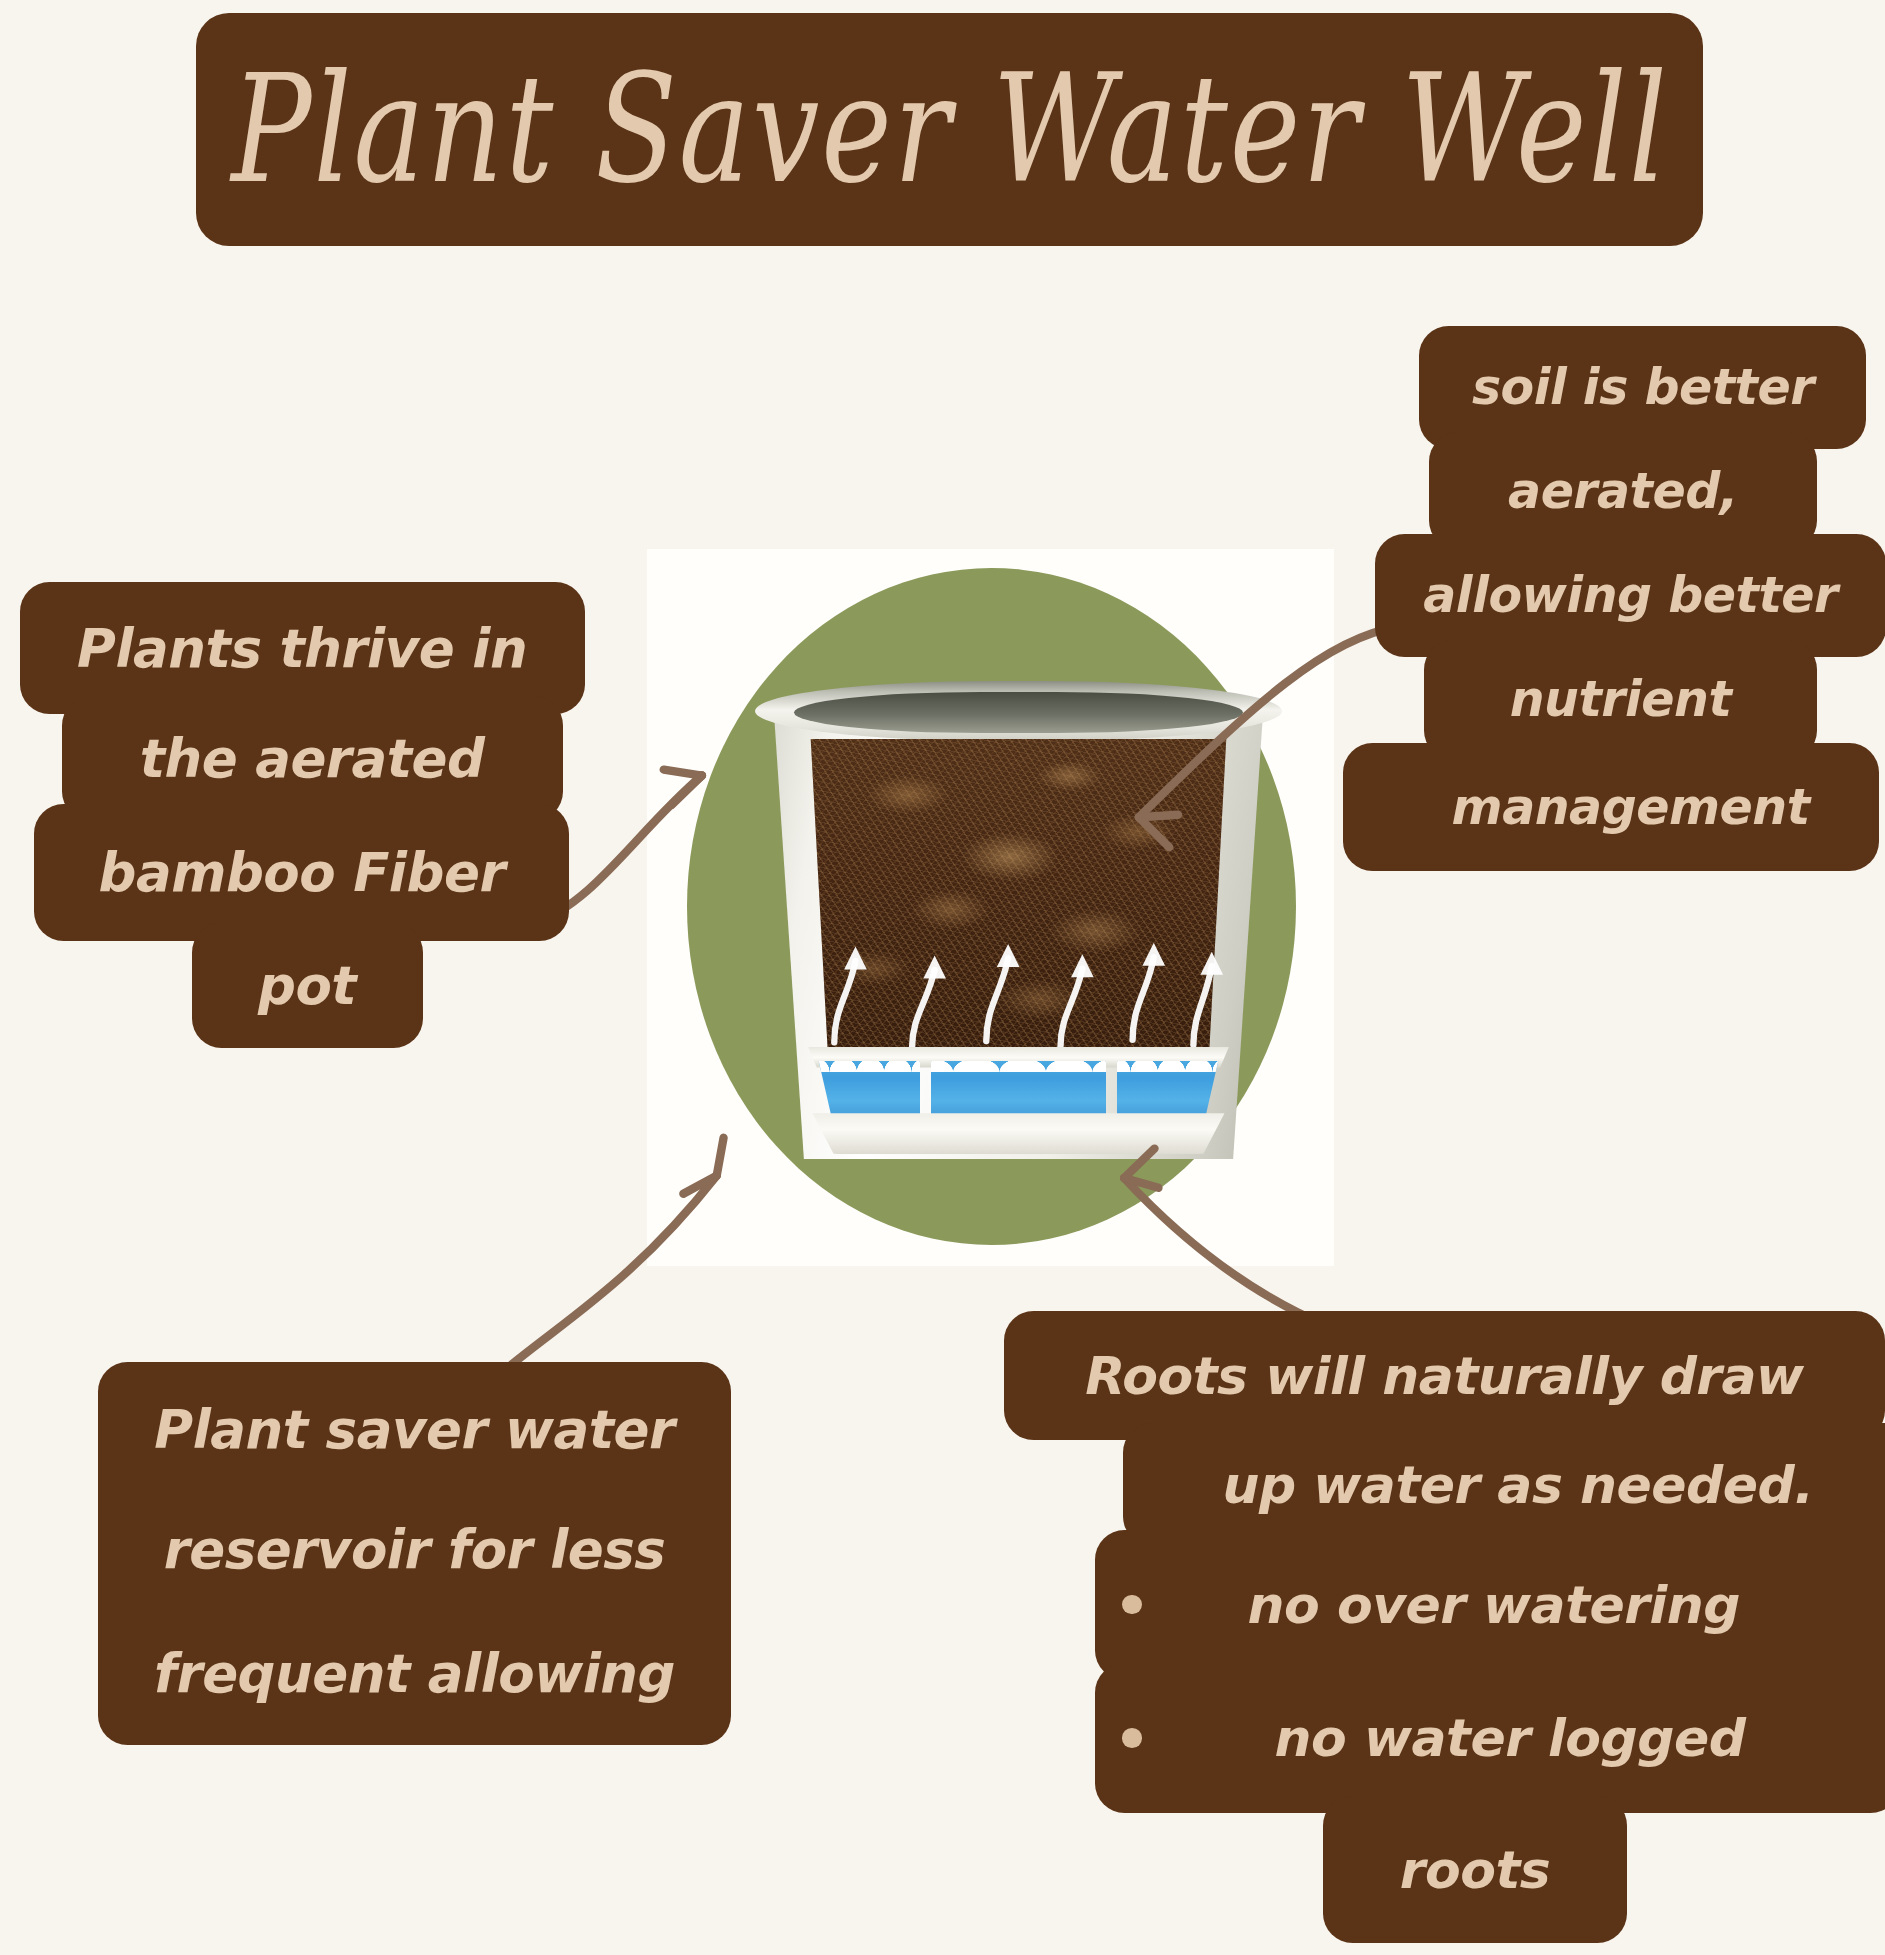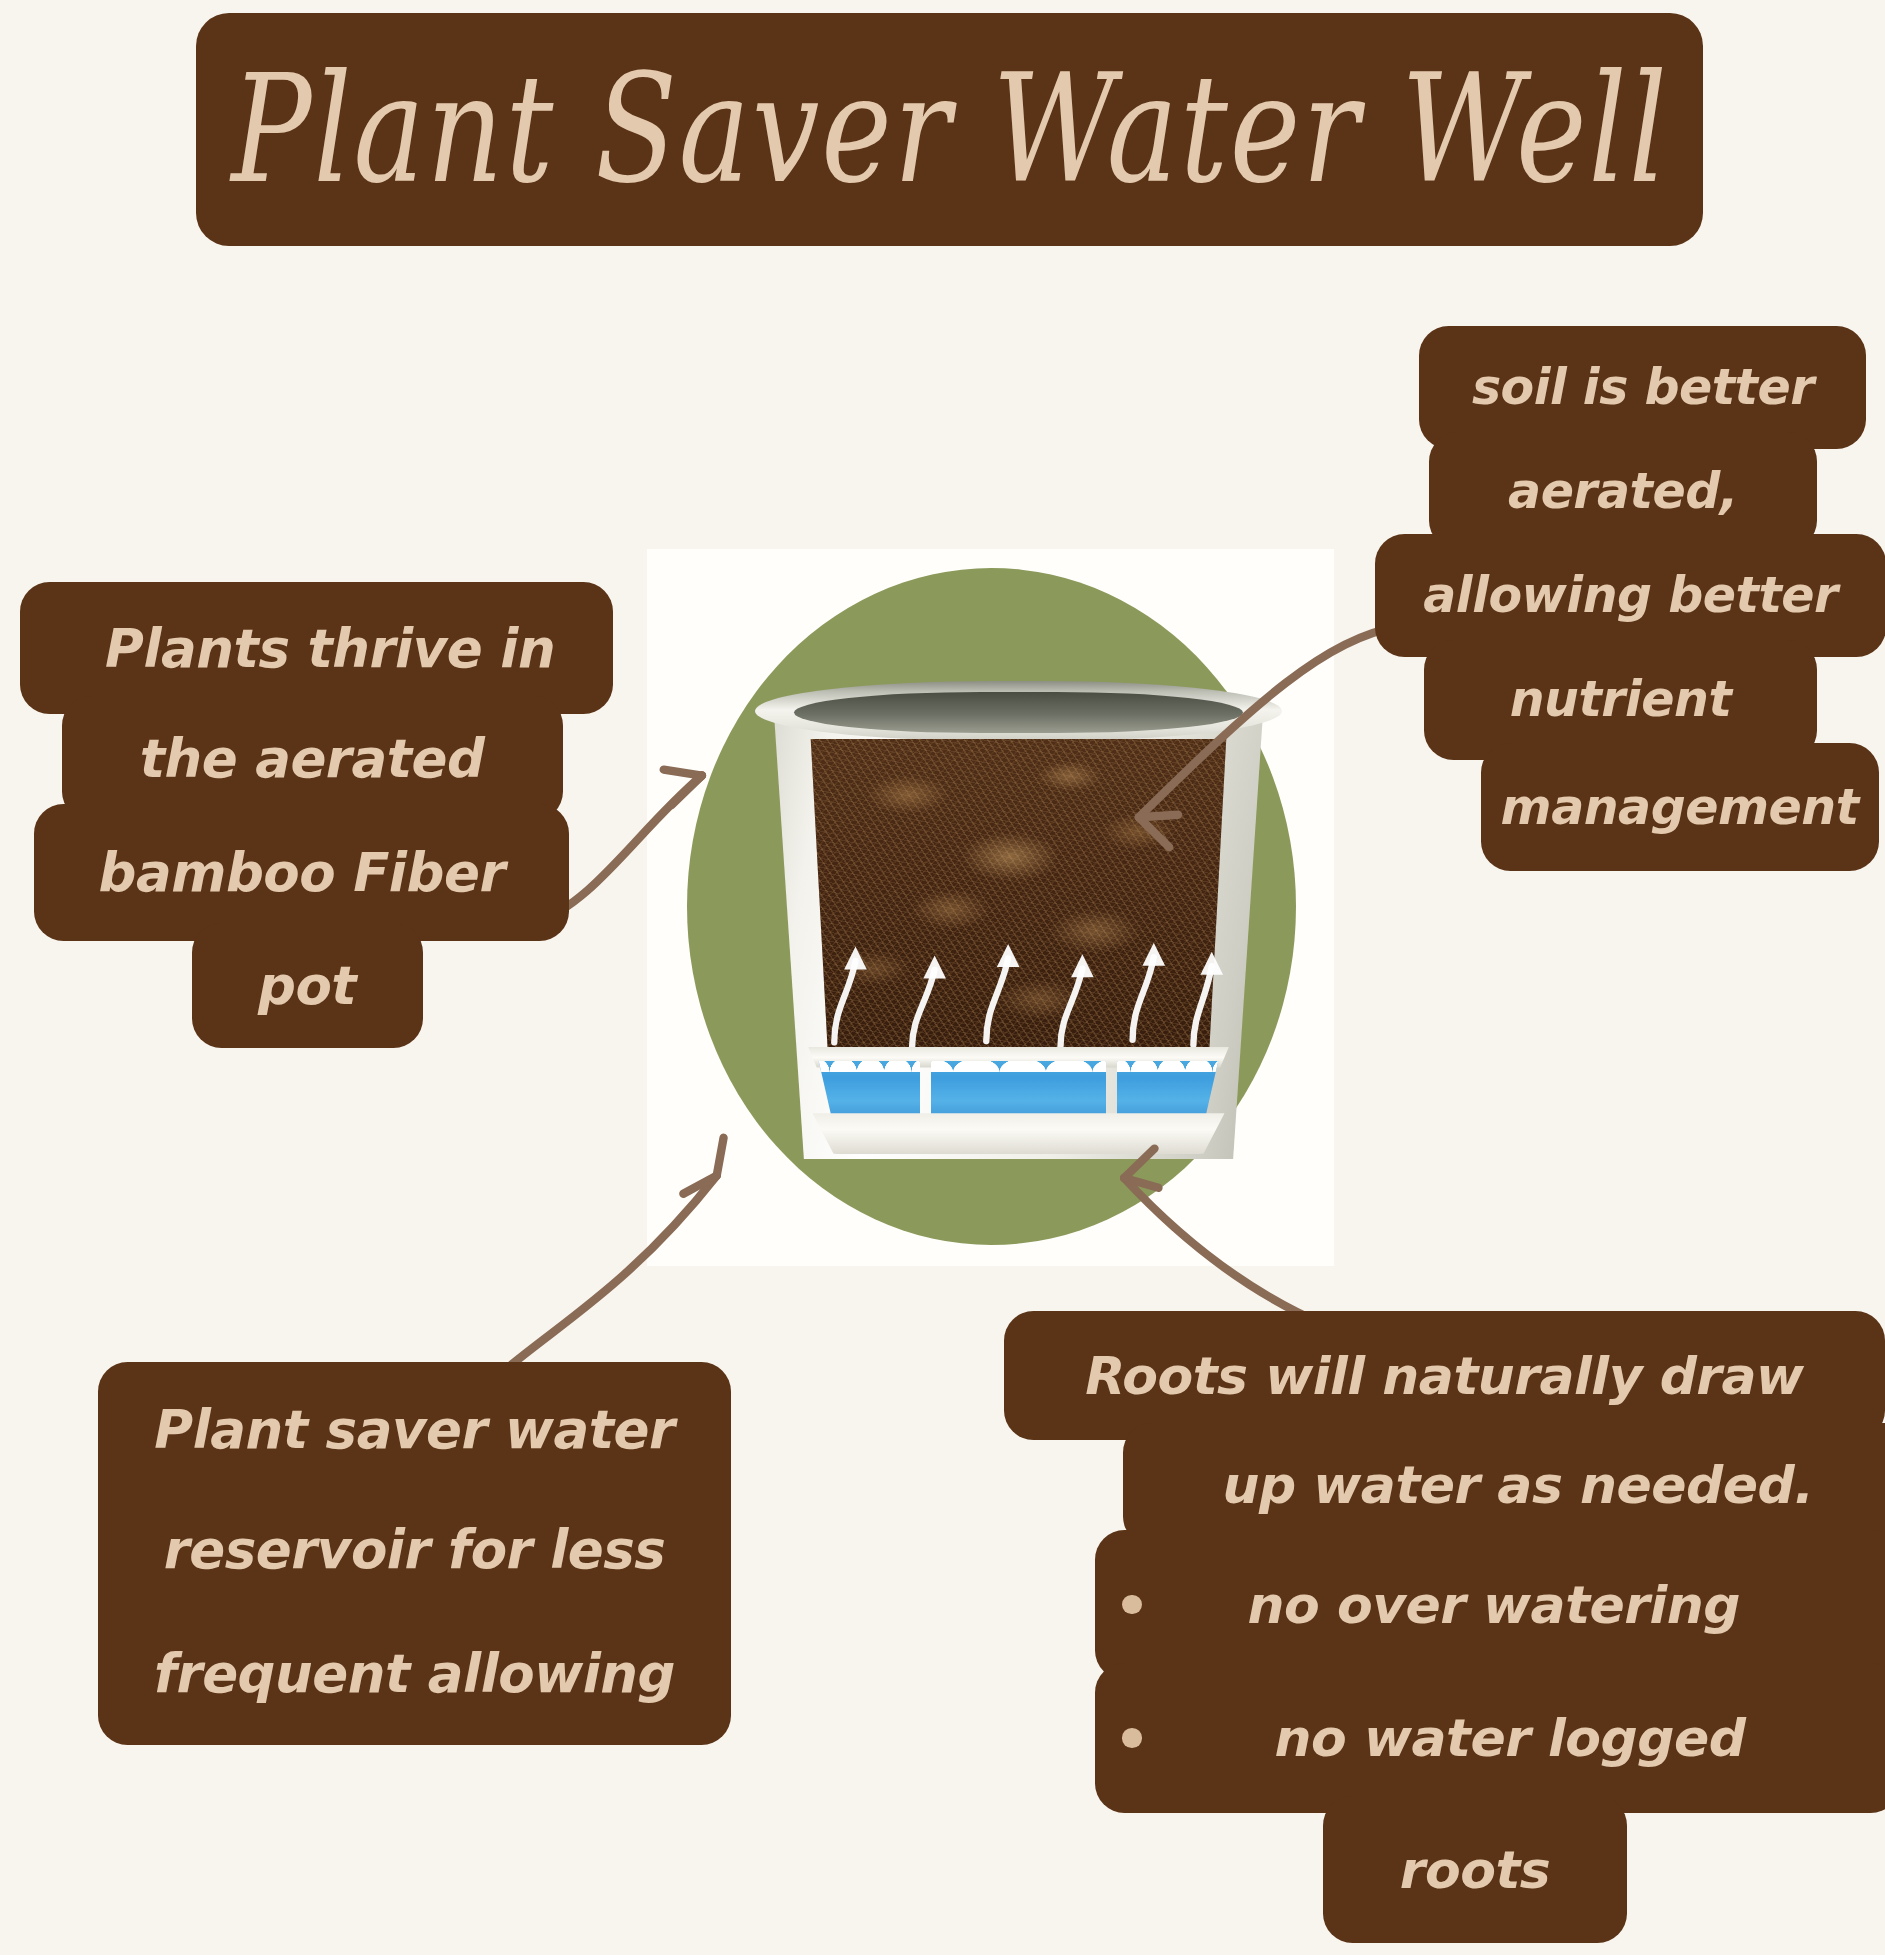--- a/index.html
+++ b/index.html
@@ -185,32 +185,32 @@
       <path d="M1460 2395 L 1392 2432"></path>
       <path d="M1460 2395 L 1474 2318"></path>
 
       <path d="M2700 2700 C 2560 2640, 2420 2540, 2290 2400"></path>
       <path d="M2290 2400 L 2360 2420"></path>
       <path d="M2290 2400 L 2352 2340"></path>
     </g>
   </svg>
 
   <div class="callout align-left" id="cal-bamboo" style="left:19.6px;top:582px;width:579px;font-size:53px;">
-    <div class="line" style="width:565px;height:132px;margin-bottom:-17.7px;padding-left:28px;">Plants thrive in</div>
+    <div class="line" style="width:565px;height:132px;margin-bottom:-17.7px;">Plants thrive in</div>
     <div class="line" style="width:501px;margin-left:42px;height:125px;margin-bottom:-17.7px;">the aerated</div>
     <div class="line" style="width:535px;margin-left:14.7px;height:137px;margin-bottom:-17.7px;">bamboo Fiber</div>
     <div class="line" style="width:231px;margin-left:172px;height:125px;">pot</div>
   </div>
 
   <div class="callout align-right" id="cal-aeration" style="left:1375px;top:326px;width:511px;font-size:49px;">
     <div class="line" style="width:447px;height:123px;margin-bottom:-16.7px;margin-right:19.6px;">soil is better</div>
     <div class="line" style="width:388px;height:118px;margin-bottom:-16.7px;margin-right:69px;">aerated,</div>
     <div class="line" style="width:511px;height:123px;margin-bottom:-16.7px;margin-right:0px;">allowing better</div>
     <div class="line" style="width:393px;height:120px;margin-bottom:-16.7px;margin-right:69px;">nutrient</div>
-    <div class="line" style="width:398px;height:128px;margin-right:7.4px;">management</div>
+    <div class="line" style="width:496px;height:128px;margin-right:7.4px;padding-left:40px;">management</div>
   </div>
 
   <div class="callout align-center" id="cal-reservoir" style="left:98px;top:1362px;width:633px;font-size:53px;">
     <div class="line" style="width:633px;height:135px;margin-bottom:-14.7px;border-radius:29.5px 29.5px 0 0;">Plant saver water</div>
     <div class="line" style="width:633px;height:135px;margin-bottom:-14.7px;border-radius:0;">reservoir for less</div>
     <div class="line" style="width:633px;height:142px;border-radius:0 0 29.5px 29.5px;">frequent allowing</div>
   </div>
 
   <div class="callout align-left" id="cal-roots" style="left:1004px;top:1311px;width:881px;font-size:52px;">
     <div class="line" style="width:881px;height:129px;margin-bottom:-16.7px;">Roots will naturally draw</div>

